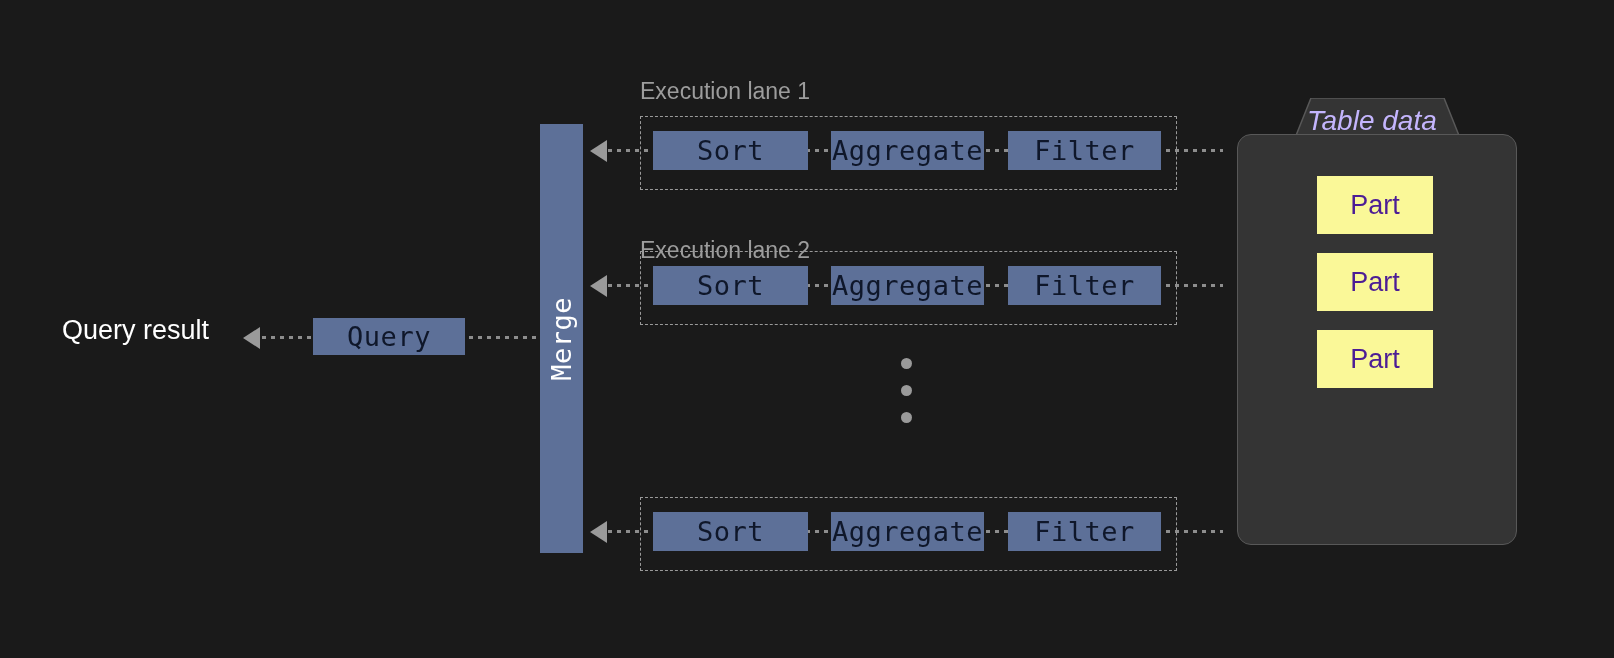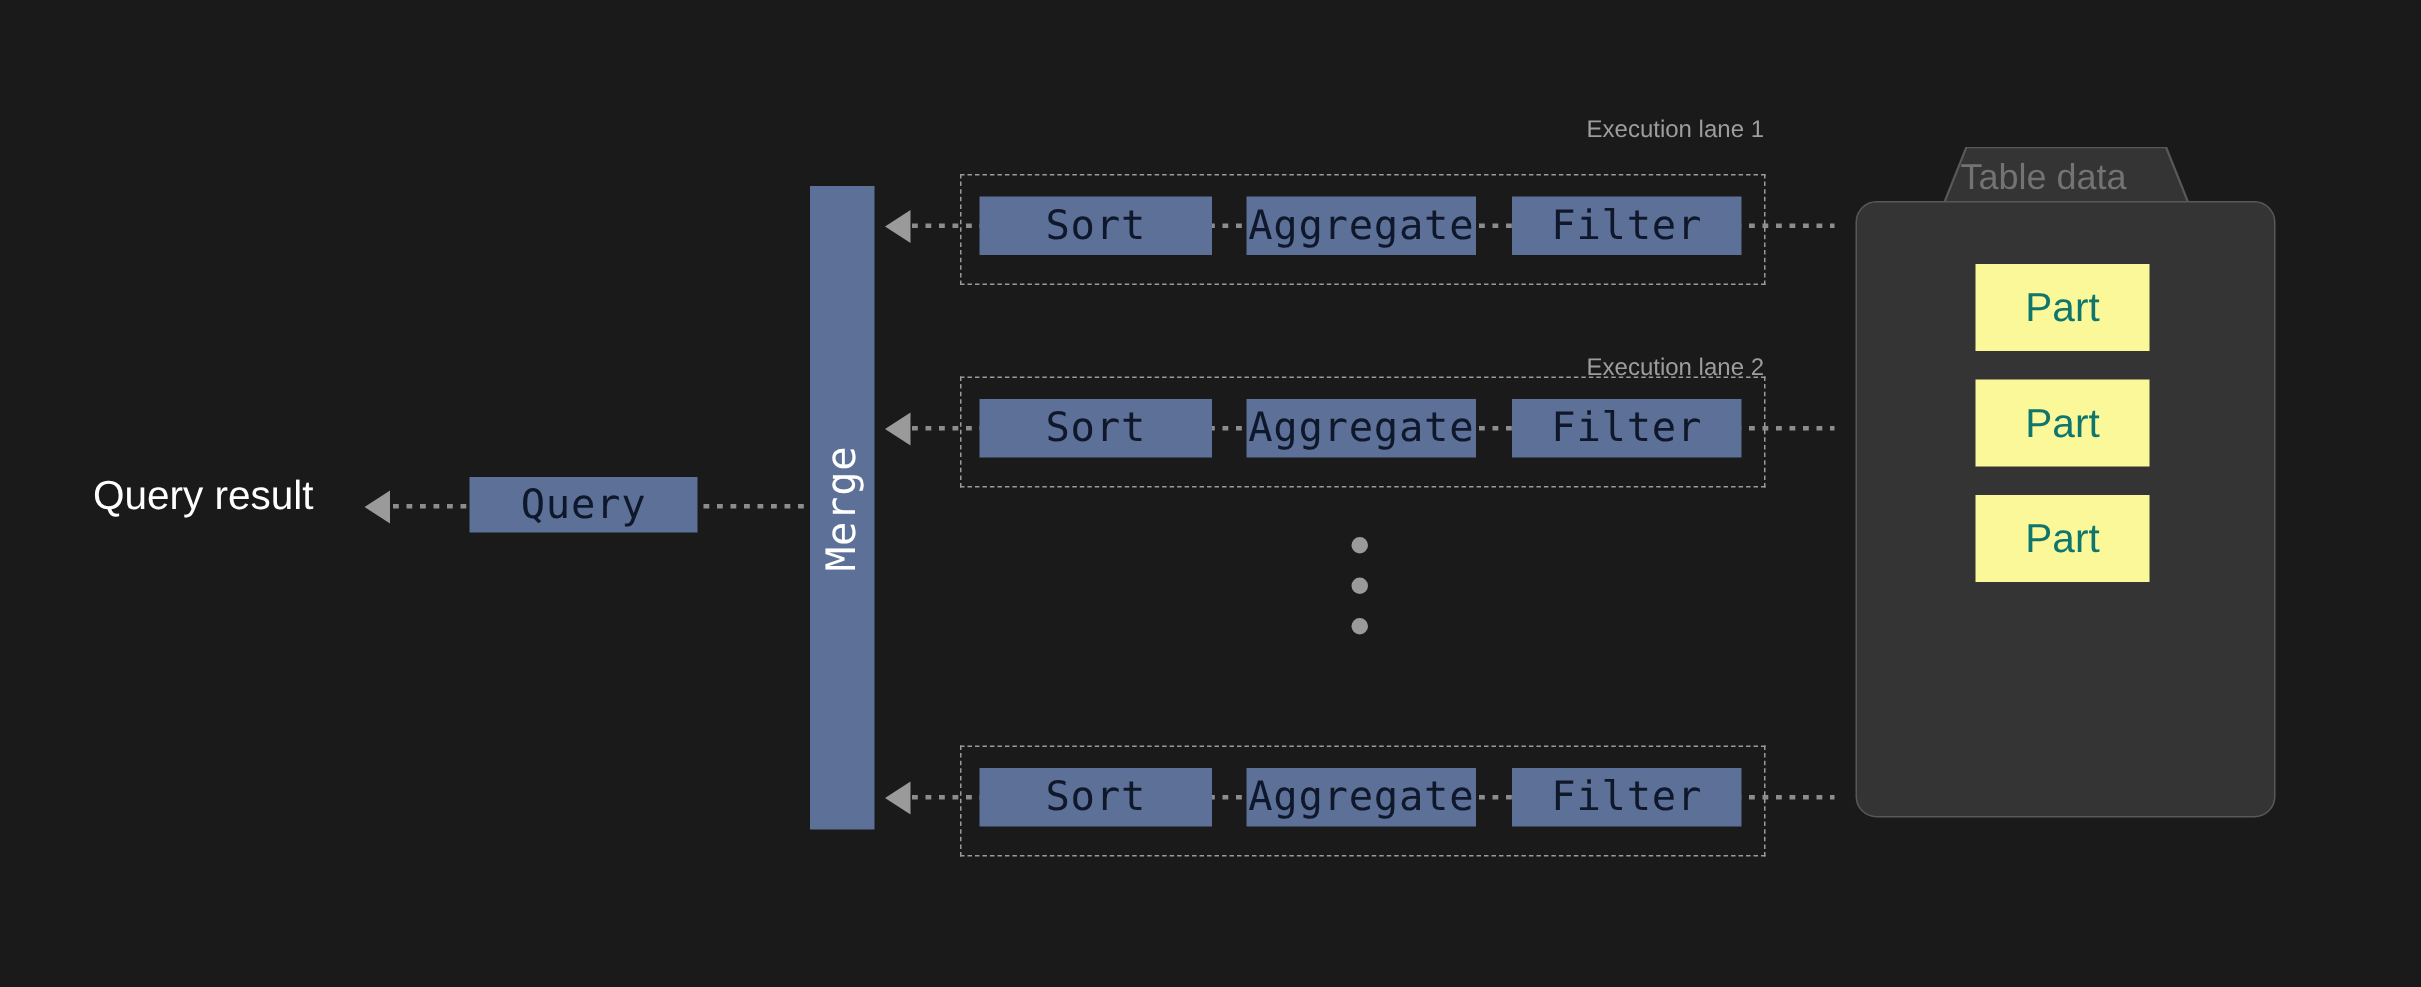--- a/index.html
+++ b/index.html
@@ -69,22 +69,22 @@
 
   
   .lane-box {
     position: absolute;
     border: 1px dashed #9a9a9a;
     z-index: 1;
   }
   .lane-label {
     position: absolute;
     color: #9d9d9d;
-    font-size: 16px;
-    text-align: right;
+    font-size: 23px;
+    text-align: left;
     white-space: nowrap;
   }
 
   
   .plain-label {
     position: absolute;
     color: #ffffff;
     font-size: 27px;
     white-space: nowrap;
   }
@@ -113,29 +113,30 @@
     background: #343434;
     z-index: 1;
   }
   .table-tab .tabshape {
     display: block;
     width: 100%;
     height: 100%;
   }
   .table-tab-label {
     position: absolute;
-    color: #737373;
-    font-size: 24px;
+    color: #c4b5fd;
+    font-size: 28px;
     white-space: nowrap;
     z-index: 3;
+    font-style: italic;
   }
   .part-box {
     position: absolute;
     background: #faf898;
-    color: #0f766e;
+    color: #4c1d95;
     font-size: 27px;
     display: flex;
     align-items: center;
     justify-content: center;
     z-index: 3;
   }
 </style>
 </head>
 <body>
 

